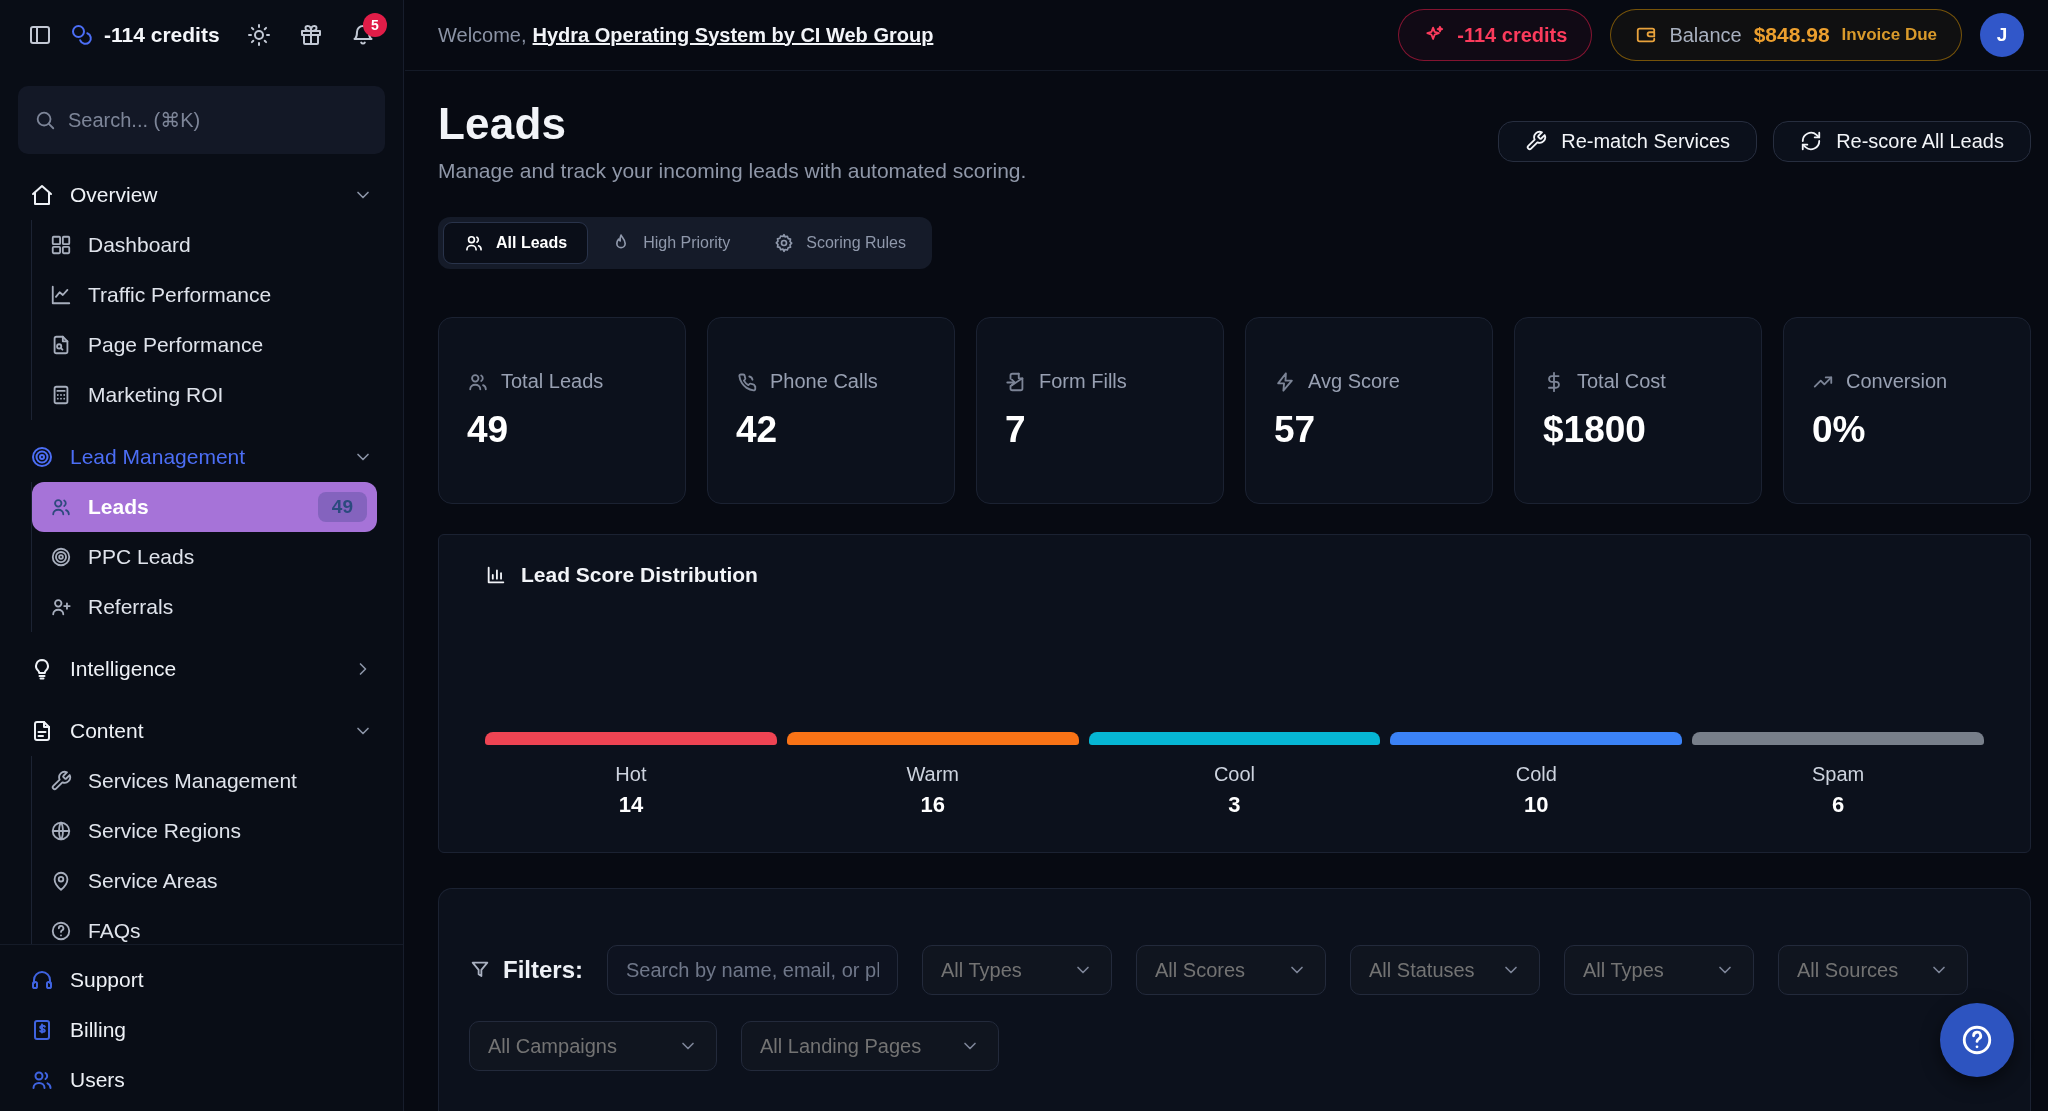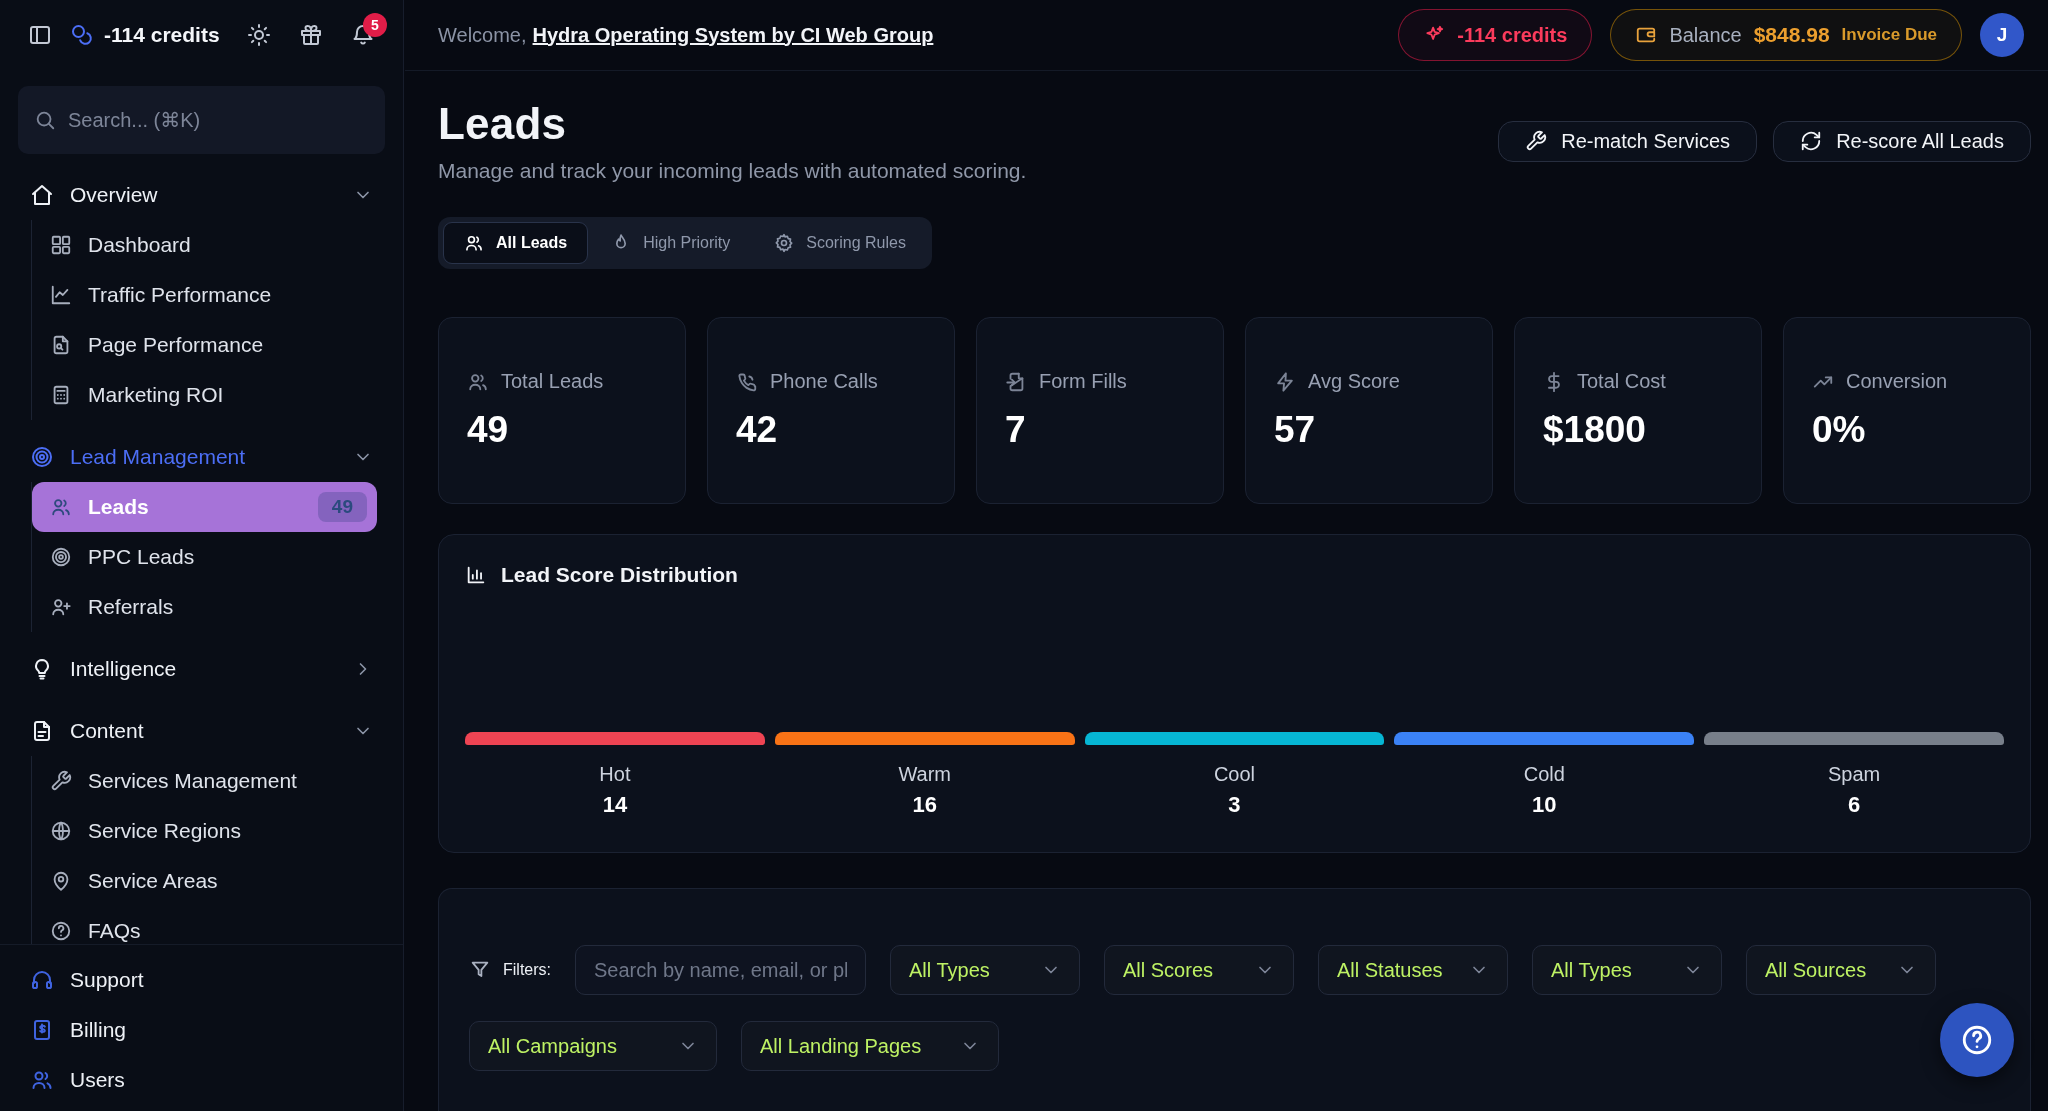--- a/index.html
+++ b/index.html
@@ -137,49 +137,49 @@
   .stat-card {
     height:187px; background:#0c111c; border:1px solid #1b2232; border-radius:14px;
     padding:0 28px; display:flex; flex-direction:column; justify-content:center; gap:16px;
   }
   .stat-label { display:flex; align-items:center; gap:12px; font-size:20px; color:#98a0b2; }
   .stat-label svg { color:#7c8496; }
   .stat-value { font-size:37px; font-weight:700; color:#fff; }
 
   .chart-card {
     margin-top:30px; height:319px; background:#0c111c;
-    border:1px solid #1b2232; border-radius:16px; padding:28px 26px;
+    border:1px solid #1b2232; border-radius:6px; padding:28px 46px;
     display:flex; flex-direction:column;
   }
   .chart-title { display:flex; align-items:center; gap:14px; font-size:21px; font-weight:700; }
   .bar-area { margin-top:auto; display:flex; gap:10px; padding-bottom:6px; }
   .seg { flex:1; text-align:center; }
   .seg-bar { height:13px; border-radius:8px 8px 3px 3px; }
   .seg-label { margin-top:18px; font-size:20px; color:#cdd3de; }
   .seg-count { margin-top:6px; font-size:22px; font-weight:700; color:#fff; }
 
   .filters-card {
     margin-top:35px; background:#0c111c; border:1px solid #1b2232;
     border-radius:14px 14px 0 0; border-bottom:none;
     padding:56px 30px 40px; min-height:230px;
   }
   .filters-row { display:flex; align-items:center; gap:24px; }
   .filters-row + .filters-row { margin-top:26px; }
-  .filters-label { display:flex; align-items:center; gap:12px; font-size:16px; font-weight:400; color:#eef1f6; }
+  .filters-label { display:flex; align-items:center; gap:12px; font-size:24px; font-weight:700; color:#eef1f6; }
   .filters-label svg { color:#aab1c1; }
   .filter-search {
     width:291px; height:50px; background:#0e1320; border:1px solid #232a3b;
     border-radius:10px; padding:0 18px; font-family:inherit; font-size:20px;
     color:#e8ebf2; outline:none;
   }
   .filter-search::placeholder { color:#6f7789; }
   .select {
     height:50px; background:#10151f; border:1px solid #232a3b; border-radius:10px;
     display:flex; align-items:center; justify-content:space-between; gap:14px;
-    padding:16px 18px; font-size:20px; color:#bef264; cursor:pointer;
+    padding:16px 18px; font-size:20px; color:#737373; cursor:pointer;
   }
   .select .chev { color:#7d8598; }
   .w190 { width:190px; } .w248 { width:248px; } .w258 { width:258px; }
 
   .help-fab {
     position:absolute; left:1940px; top:1003px; width:74px; height:74px;
     border-radius:50%; background:#2d54c0; border:none; cursor:pointer;
     display:flex; align-items:center; justify-content:center; color:#fff;
     box-shadow:0 6px 18px rgba(0,0,0,0.5);
   }

